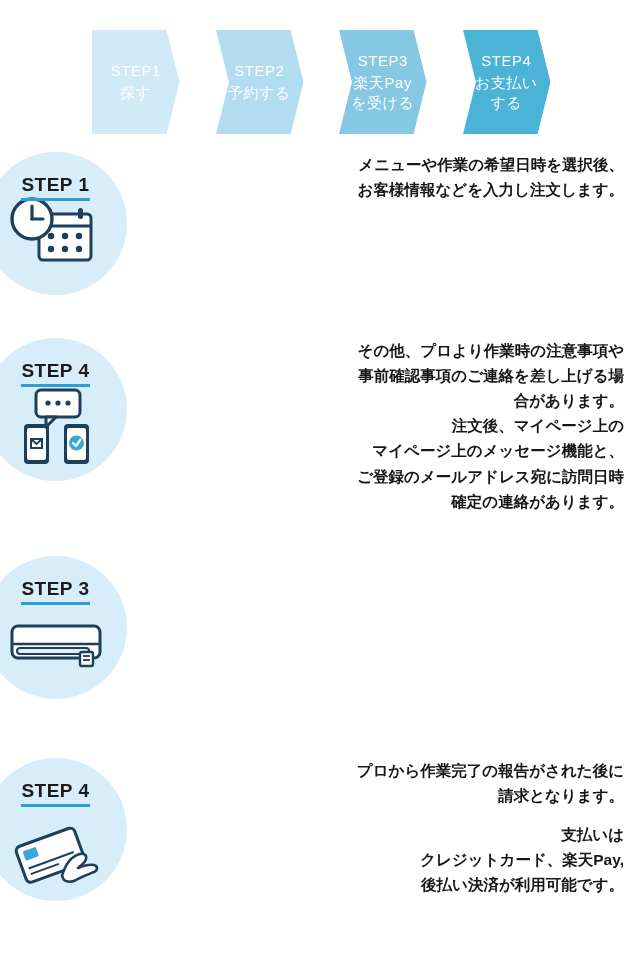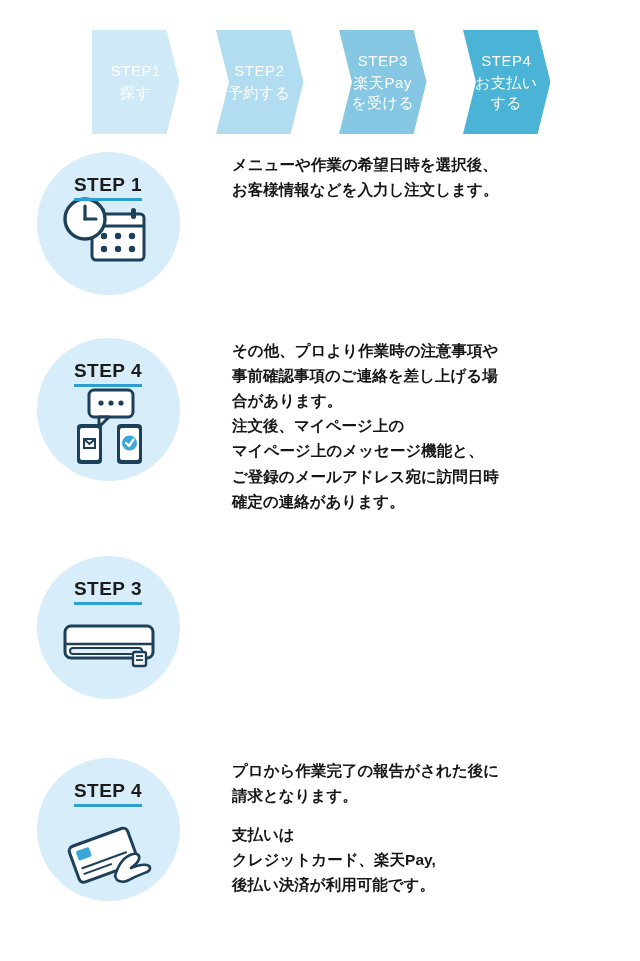--- a/index.html
+++ b/index.html
@@ -63,21 +63,21 @@
     left: 0;
     width: 640px;
     display: flex;
     align-items: flex-start;
   }
   .circle-wrap {
     position: relative;
     width: 232px;
     flex: 0 0 232px;
     display: flex;
-    justify-content: center;
+    justify-content: flex-start;
   }
   .circle {
     position: relative;
     width: 143px;
     height: 143px;
     border-radius: 50%;
     background: #d7edf9;
   }
   .circle-label {
     position: absolute;
@@ -107,21 +107,21 @@
   
   .c-shift { margin-left: -16px; }
 
   .text-col {
     flex: 1 1 auto;
     padding-right: 16px;
   }
   .para {
     font-size: 15.5px;
     line-height: 1.62;
-    text-align: left;
+    text-align: right;
     font-weight: bold;
     color: #161616;
     margin: 0 0 14px 0;
     white-space: pre-line;
   }
   .para.last { margin-bottom: 0; }
 </style>
 </head>
 <body>
 

